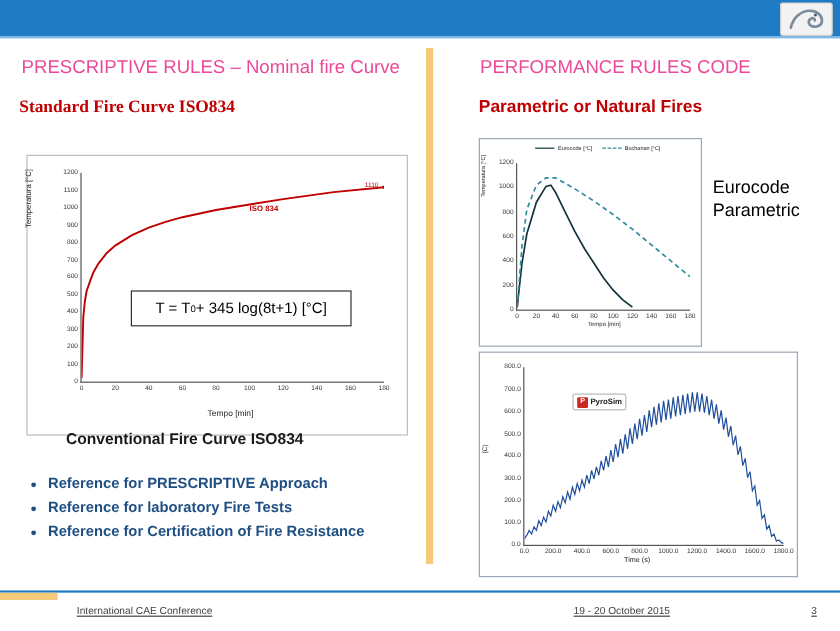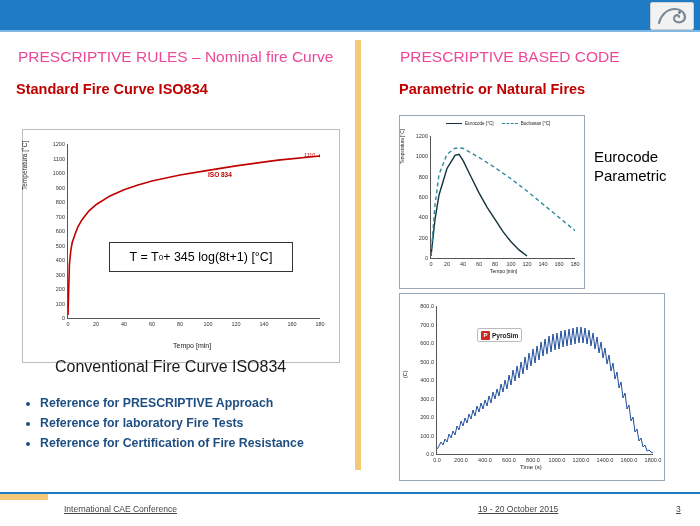--- a/index.html
+++ b/index.html
@@ -36,21 +36,21 @@
   }
   
   .sec-title{
     position:absolute;font-size:15.5px;color:#ec4899;font-weight:normal;
   }
   .sec-title.left{left:18px;top:48px;}
   .sec-title.right{left:400px;top:48px;}
   .sub-title{
     position:absolute;font-size:14.5px;color:#c00000;font-weight:bold;
   }
-  .sub-title.left{left:16px;top:81px;}
+  .sub-title.left{left:16px;top:81px;font-family:Liberation Serif, serif;}
   .sub-title.right{left:399px;top:81px;}
   
   .chart-iso{
     position:absolute;left:22px;top:129px;width:316px;height:232px;
     background:#ffffff;border:1px solid #bdbdbd;
   }
   .chart-iso .plotarea{
     position:absolute;left:44px;top:14px;width:252px;height:174px;
     border-left:1px solid #555;border-bottom:1px solid #555;
   }
@@ -71,21 +71,21 @@
     position:absolute;left:236px;top:8px;font-size:5.5px;color:#c00000;
   }
   .formula-box{
     position:absolute;left:86px;top:112px;width:182px;height:28px;
     border:1px solid #333;background:#ffffff;
     display:flex;align-items:center;justify-content:center;
     font-size:12.5px;color:#000;
   }
   .formula-box sub{font-size:8px;}
   .cap-left{
-    position:absolute;left:55px;top:358px;font-size:16px;font-weight:normal;color:#1a1a1a;
+    position:absolute;left:55px;top:358px;font-size:13px;font-weight:bold;color:#1a1a1a;
   }
   
   .bullets{position:absolute;left:22px;top:396px;width:330px;}
   .bullets li{
     font-size:12.3px;font-weight:bold;color:#1f4f82;
     margin-bottom:6px;line-height:1.15;
   }
   .bullets{padding-left:18px;margin:0;}
   
   .chart-euro{
@@ -207,21 +207,21 @@
 </div>
 
 <div class="cap-left">Conventional Fire Curve ISO834</div>
 
 <ul class="bullets">
   <li>Reference for PRESCRIPTIVE Approach</li>
   <li>Reference for laboratory Fire Tests</li>
   <li>Reference for Certification of Fire Resistance</li>
 </ul>
 
-<div class="sec-title right">PRESCRIPTIVE BASED CODE</div>
+<div class="sec-title right">PERFORMANCE RULES CODE</div>
 <div class="sub-title right">Parametric or Natural Fires</div>
 
 <div class="chart-euro">
   <div class="legend">
     <span class="k">
       <span class="sw"></span>
       <span>Eurocode [°C]</span>
     </span>
     <span class="k">
       <span class="sw dash"></span>

